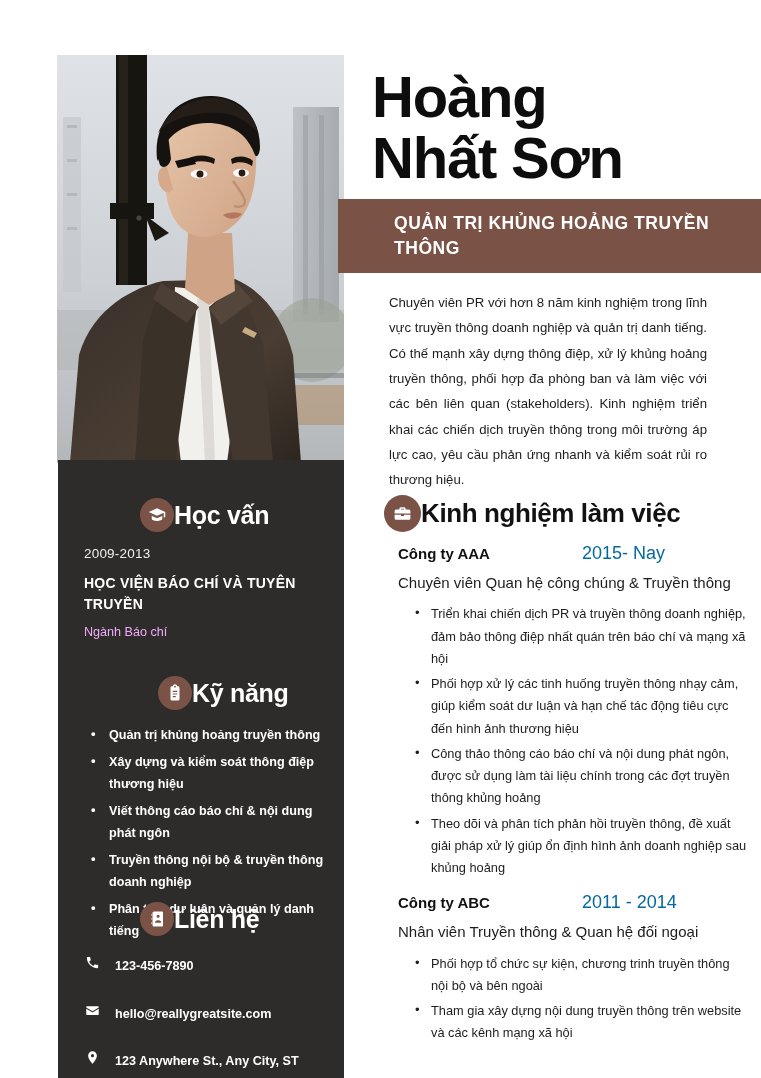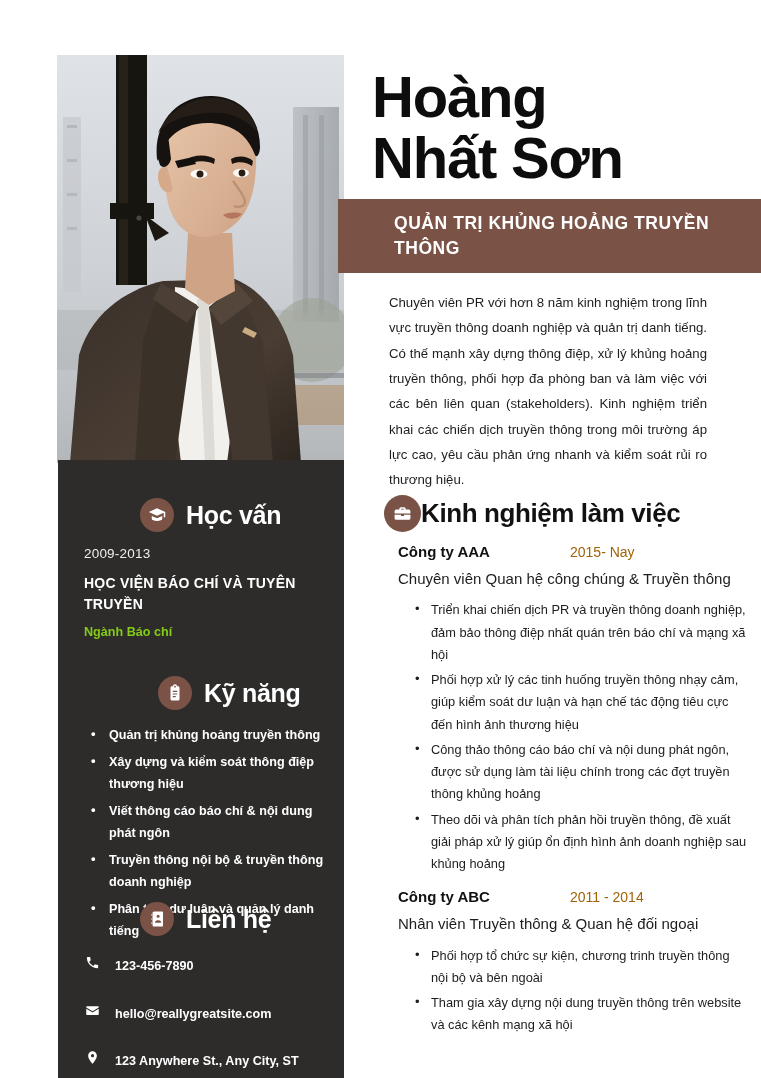--- a/index.html
+++ b/index.html
@@ -73,21 +73,21 @@
     position: absolute;
     left: 58px; top: 460px;
     width: 286px; height: 618px;
     background: #2e2c2b;
   }
 
   
   .sec-head {
     display: flex;
     align-items: center;
-    gap: 12px;
+    gap: 0;
   }
   .icon-circle {
     width: 34px; height: 34px;
     border-radius: 50%;
     background: #7a5346;
     display: flex;
     align-items: center;
     justify-content: center;
     flex: 0 0 auto;
   }
@@ -104,21 +104,21 @@
   .edu-body { position: absolute; left: 26px; top: 86px; width: 240px; }
   .edu-date {
     color: #f0eeec; font-size: 13.5px; font-weight: 400;
     letter-spacing: 0.2px; margin-bottom: 12px;
   }
   .edu-school {
     color: #ffffff; font-size: 14px; font-weight: 700;
     letter-spacing: 0.25px; line-height: 1.52; text-transform: uppercase;
     margin-bottom: 9px;
   }
-  .edu-major { color: #84cc16; font-size: 12.6px; font-weight: 700; }
+  .edu-major { color: #f0abfc; font-size: 12.6px; font-weight: 400; }
 
   
   .skill-head { position: absolute; left: 100px; top: 216px; }
   .skill-list {
     position: absolute; left: 30px; top: 264px; width: 248px;
     list-style: none;
   }
   .skill-list li {
     color: #ffffff; font-size: 12.6px; font-weight: 700;
     line-height: 1.75; margin-bottom: 5px;
@@ -158,21 +158,21 @@
 
   .jobs { position: absolute; left: 398px; top: 543px; width: 350px; }
   .job { margin-bottom: 2px; }
   .job-top {
     display: flex; align-items: center; margin-bottom: 7px;
   }
   .job-company {
     font-size: 15px; font-weight: 700; color: #111111;
     width: 172px; flex: 0 0 172px;
   }
-  .job-date { font-size: 14px; color: #a16207; font-weight: 400; }
+  .job-date { font-size: 18px; color: #0369a1; font-weight: 400; margin-left: 12px; }
   .job-role {
     font-size: 15px; color: #1d1d1d; line-height: 1.55;
     margin-bottom: 9px;
   }
   .job-bullets { list-style: none; padding-left: 16px; }
   .job-bullets li {
     font-size: 12.8px; color: #1d1d1d; line-height: 1.74;
     margin-bottom: 3px; position: relative; padding-left: 17px;
   }
   .job-bullets li::before {

